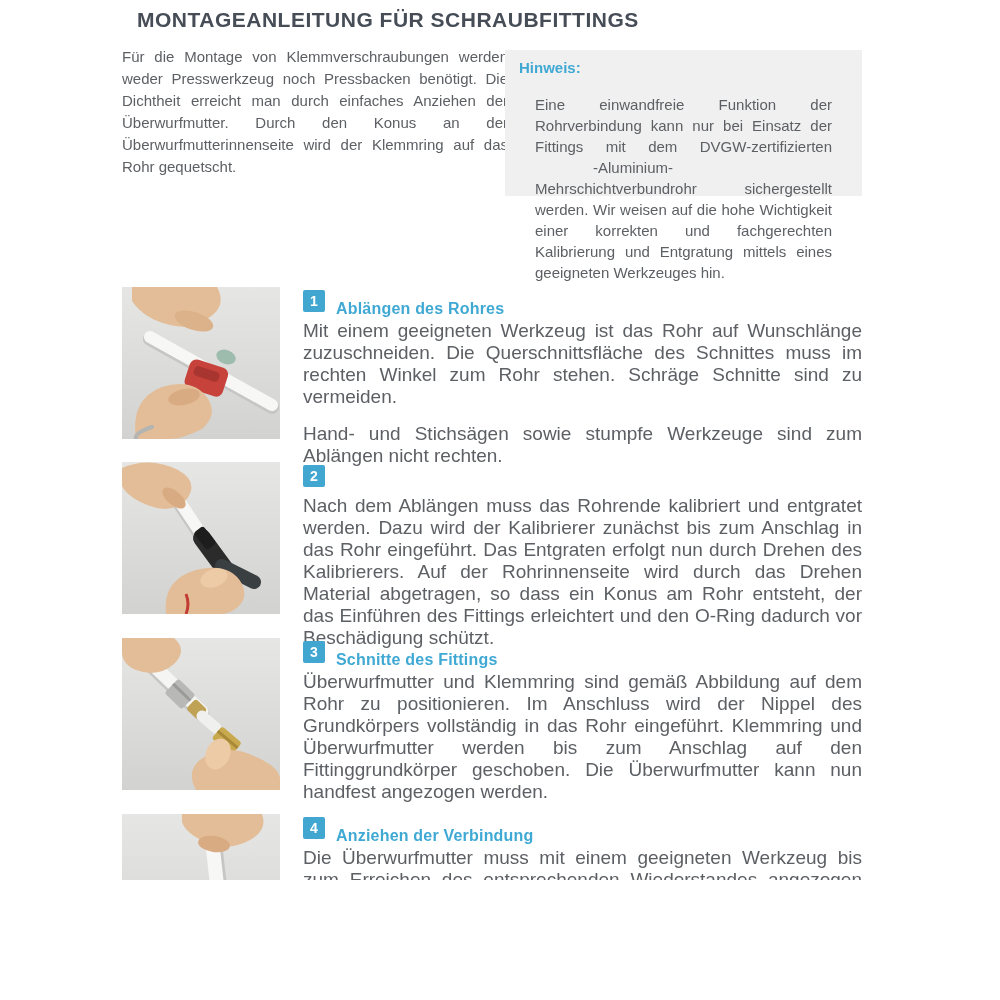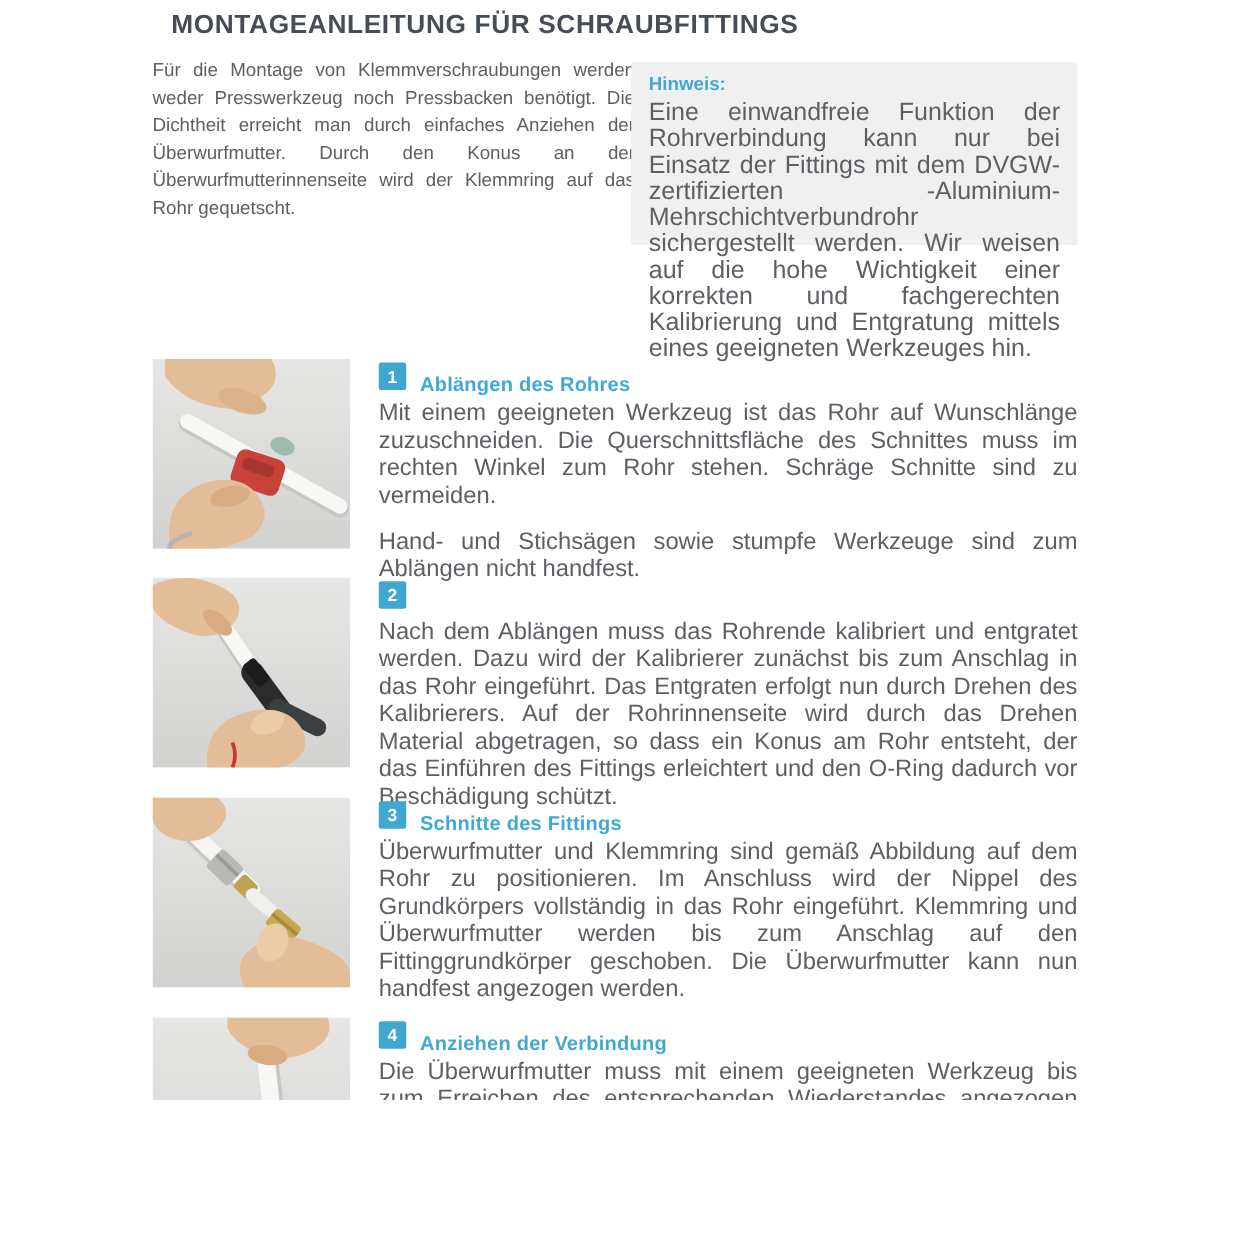--- a/index.html
+++ b/index.html
@@ -12,22 +12,22 @@
     font-size:21px;font-weight:700;letter-spacing:.5px;color:#464d56;
   }
   .intro{
     position:absolute;left:122px;top:46px;width:386px;margin:0;
     font-size:15px;line-height:22px;text-align:justify;
   }
   .note{
     position:absolute;left:505px;top:50px;width:357px;height:146px;
     background:#f0f0f0;box-sizing:border-box;padding:9px 14px 10px 14px;
   }
-  .note-label{font-size:15px;font-weight:700;color:#3fa9d4;margin-bottom:4px;}
-  .note-text{margin:0;font-size:20px;line-height:21px;text-align:justify;}
+  .note-label{font-size:15px;font-weight:700;color:#3fa9d4;margin-bottom:18px;}
+  .note-text{margin:16px;font-size:15px;line-height:21px;text-align:justify;}
   .gap{display:inline-block;width:58px;height:1px;}
   .step{position:absolute;left:122px;width:740px;height:176px;}
   .s1{top:287px;} .s2{top:462px;} .s3{top:638px;} .s4{top:814px;}
   .photo{position:absolute;left:0;top:0;width:158px;height:152px;}
   .s4 .photo{height:164px;}
   .photo svg{display:block;}
   .content{position:absolute;left:181px;top:0;width:559px;}
   .head{display:flex;align-items:center;margin-top:3px;height:22px;}
   .badge{
     width:22px;height:22px;background:#42a7d0;color:#ffffff;border-radius:2px;
@@ -83,21 +83,21 @@
 
         <path d="M30 140 Q12 146 14 152" stroke="#b4b4b2" stroke-width="4" fill="none" stroke-linecap="round"></path>
       </svg>
     </div>
     <div class="content">
       <div class="head">
         <span class="badge">1</span>
         <h2>Ablängen des Rohres</h2>
       </div>
       <p class="body">Mit einem geeigneten Werkzeug ist das Rohr auf Wunschlänge zuzuschneiden. Die Querschnittsfläche des Schnittes muss im rechten Winkel zum Rohr stehen. Schräge Schnitte sind zu vermeiden.</p>
-      <p class="body">Hand- und Stichsägen sowie stumpfe Werkzeuge sind zum Ablängen nicht handfest.</p>
+      <p class="body">Hand- und Stichsägen sowie stumpfe Werkzeuge sind zum Ablängen nicht rechten.</p>
     </div>
   </section>
 
   <section class="step s2">
     <div class="photo">
       <svg width="158" height="152" viewBox="0 0 158 152">
         <rect width="158" height="152" fill="url(#bg1)"></rect>
 
         <line x1="50" y1="30" x2="82" y2="78" stroke="#c6c6c4" stroke-width="14" stroke-linecap="round"></line>
         <line x1="50" y1="28" x2="82" y2="76" stroke="#f7f7f5" stroke-width="12" stroke-linecap="round"></line>

